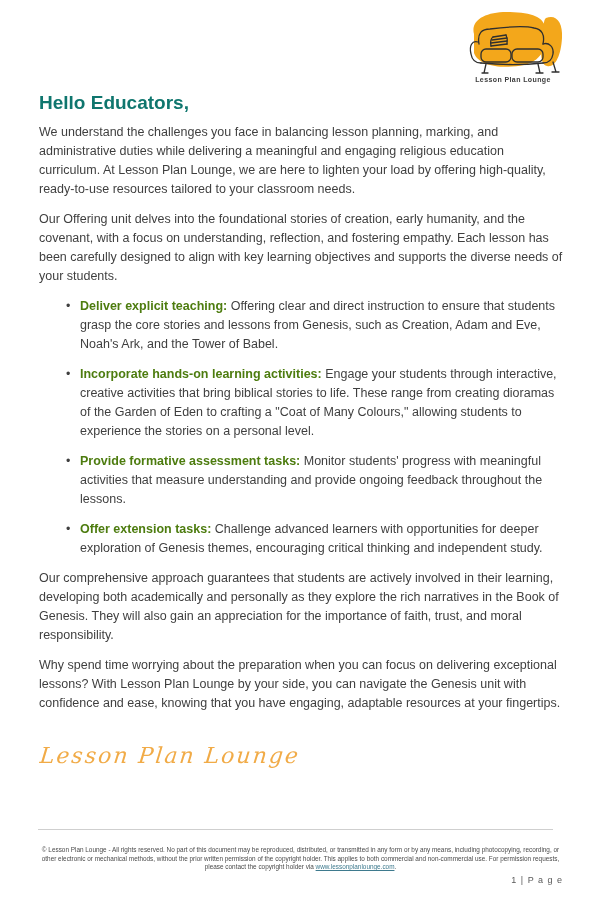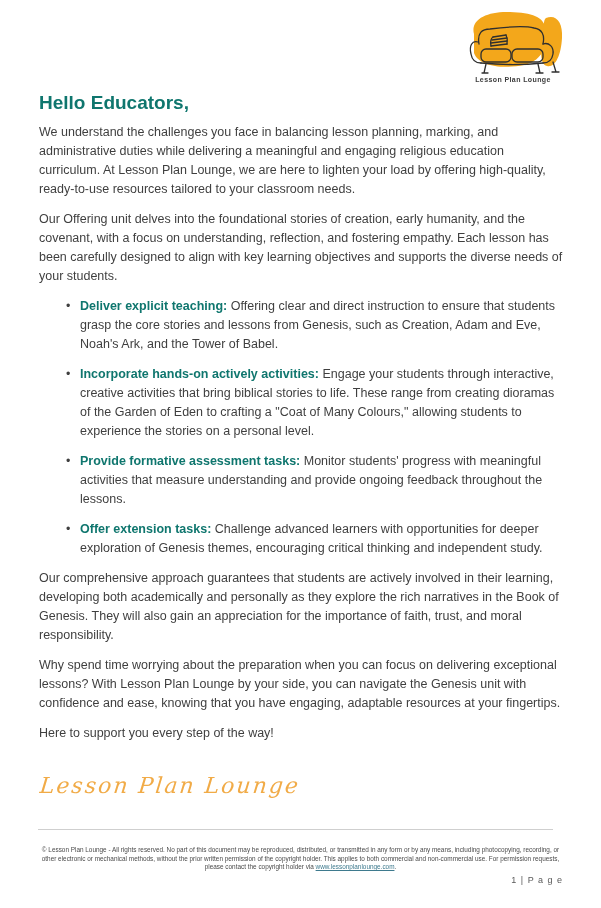--- a/index.html
+++ b/index.html
@@ -48,21 +48,21 @@
   .para { margin-bottom: 11px; }
   ul.aims { list-style: none; padding-left: 27px; margin-bottom: 0; }
   ul.aims li { position: relative; padding-left: 14px; margin-bottom: 11px; }
   ul.aims li::before {
     content: "\2022";
     position: absolute;
     left: 0;
     top: 0;
     color: #3f3f3f;
   }
-  .lead { font-weight: bold; color: #0f766e; }
+  .lead { font-weight: bold; color: #4d7c0f; }
   .signature {
     margin-top: 33px;
     font-family: "DejaVu Serif", serif;
     font-style: italic;
     font-size: 22px;
     letter-spacing: 2px;
     color: #f1ab47;
     transform: skewX(-6deg);
     transform-origin: left bottom;
   }
@@ -133,33 +133,32 @@
     <div class="heading">Hello Educators,</div>
 
     <p class="para">We understand the challenges you face in balancing lesson planning, marking, and administrative duties while delivering a meaningful and engaging religious education curriculum. At Lesson Plan Lounge, we are here to lighten your load by offering high-quality, ready-to-use resources tailored to your classroom needs.</p>
     <p class="para">Our Offering unit delves into the foundational stories of creation, early humanity, and the covenant, with a focus on understanding, reflection, and fostering empathy. Each lesson has been carefully designed to align with key learning objectives and supports the diverse needs of your students.</p>
 
     <ul class="aims">
       <li>
         <span class="lead">Deliver explicit teaching:</span><span> Offering clear and direct instruction to ensure that students grasp the core stories and lessons from Genesis, such as Creation, Adam and Eve, Noah's Ark, and the Tower of Babel.</span>
       </li>
       <li>
-        <span class="lead">Incorporate hands-on actively activities:</span><span> Engage your students through interactive, creative activities that bring biblical stories to life. These range from creating dioramas of the Garden of Eden to crafting a "Coat of Many Colours," allowing students to experience the stories on a personal level.</span>
+        <span class="lead">Incorporate hands-on learning activities:</span><span> Engage your students through interactive, creative activities that bring biblical stories to life. These range from creating dioramas of the Garden of Eden to crafting a "Coat of Many Colours," allowing students to experience the stories on a personal level.</span>
       </li>
       <li>
         <span class="lead">Provide formative assessment tasks:</span><span> Monitor students' progress with meaningful activities that measure understanding and provide ongoing feedback throughout the lessons.</span>
       </li>
       <li>
         <span class="lead">Offer extension tasks:</span><span> Challenge advanced learners with opportunities for deeper exploration of Genesis themes, encouraging critical thinking and independent study.</span>
       </li>
     </ul>
 
     <p class="para">Our comprehensive approach guarantees that students are actively involved in their learning, developing both academically and personally as they explore the rich narratives in the Book of Genesis. They will also gain an appreciation for the importance of faith, trust, and moral responsibility.</p>
     <p class="para">Why spend time worrying about the preparation when you can focus on delivering exceptional lessons? With Lesson Plan Lounge by your side, you can navigate the Genesis unit with confidence and ease, knowing that you have engaging, adaptable resources at your fingertips.</p>
-    <p class="para">Here to support you every step of the way!</p>
 
     <div class="signature">Lesson Plan Lounge</div>
   </div>
 
   <div class="footer">
     <hr class="footer-rule">
     <div class="footer-text">
       <span>© Lesson Plan Lounge - All rights reserved. No part of this document may be reproduced, distributed, or transmitted in any form or by any means, including photocopying, recording, or other electronic or mechanical methods, without the prior written permission of the copyright holder. This applies to both commercial and non-commercial use. For permission requests, please contact the copyright holder via </span><a class="footer-link">www.lessonplanlounge.com</a><span>.</span>
     </div>
     <div class="page-number">1 | P a g e</div>

